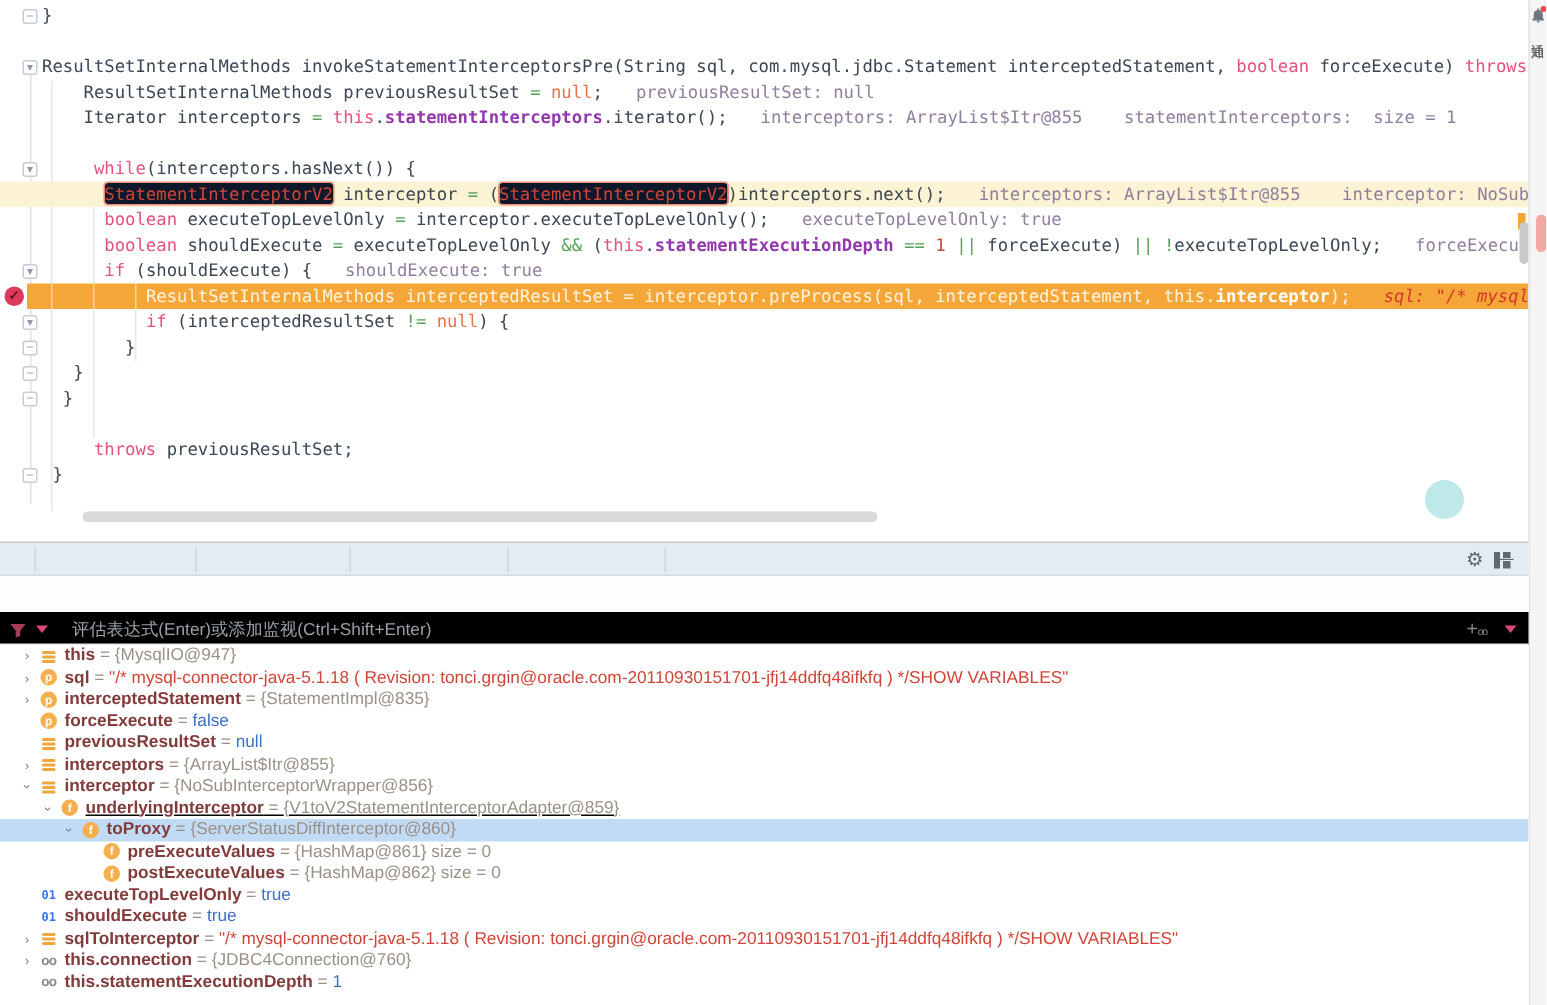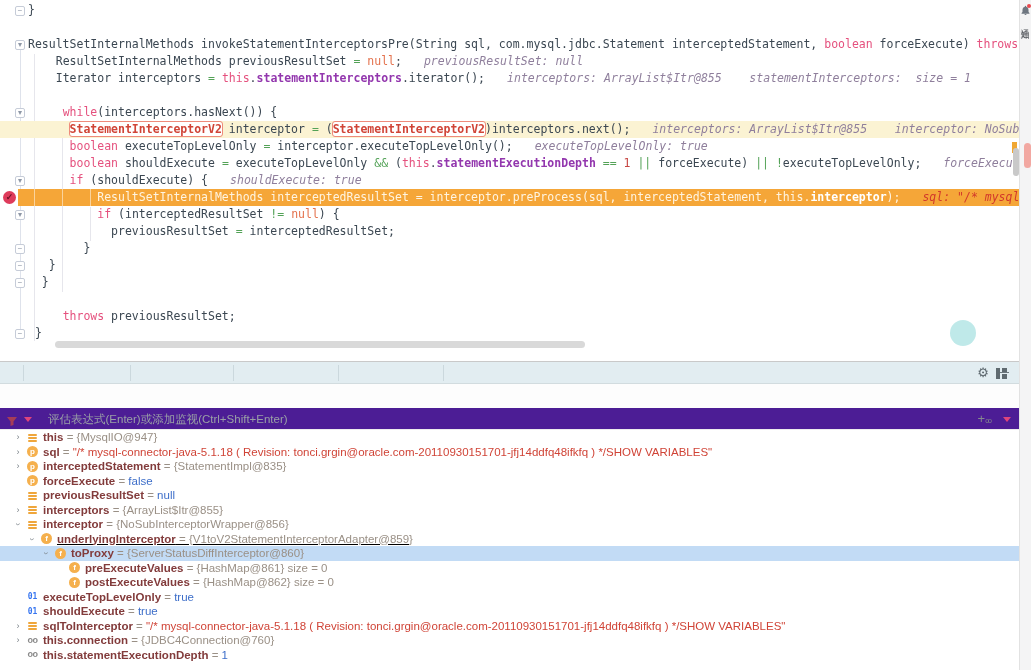--- a/index.html
+++ b/index.html
@@ -11,23 +11,23 @@
   #editor { position:absolute; left:0; top:0; width:1019px; height:361px; background:#fff; overflow:hidden; }
   .guide { position:absolute; width:1px; background:#E6E6EC; }
   #gutter-guide { position:absolute; left:20px; top:40px; height:296px; width:1px; background:#DEE2EB; }
   .row { position:relative; height:17px; width:1019px; white-space:pre; }
   .row.caret { background:#FBF3D3; }
   .row.exec  { background:linear-gradient(90deg, rgba(0,0,0,0) 0 18px, #F5A638 18px); }
   .code { position:absolute; left:28px; top:0; height:17px; line-height:17px;
           font-family:"DejaVu Sans Mono", monospace; font-size:11.5px; color:#3B4752; }
   .d{color:#3B4752} .k{color:#E5517E} .f{color:#9337AE;font-weight:bold} .o{color:#53A257}
   .n{color:#C74642} .u{color:#E4724D}
-  .x{color:#D04437; background:#ffffff; outline:1px solid #EE8B7B; border-radius:2px;font-weight:bold;}
+  .x{color:#D04437; background:#0f172a; outline:1px solid #EE8B7B; border-radius:2px;}
   .w{color:#FFF4E0} .wb{color:#FFFFFF;font-weight:bold}
-  .h{color:#8F7F9C; font-style:italic; margin-left:22px;text-align:center;}
+  .h{color:#8F7F9C; margin-left:22px;text-align:center;}
   .hr{color:#D2392B; font-style:italic; margin-left:22px;}
   .gmark { position:absolute; left:15px; width:10px; height:10px; top:4px;
            border:1px solid #C6CCD8; background:#fff; border-radius:2px;
            color:#8E97A6; font-size:8px; line-height:8px; text-align:center; }
   .bp { position:absolute; left:3px; top:2px; width:13px; height:13px; border-radius:50%;
         background:#DE3B5B; color:#6B1024; font-size:9px; line-height:13px; text-align:center; font-weight:bold;}
   .wguide { position:absolute; width:1px; top:189px; height:17px; background:rgba(255,255,255,.5); }
 
   
   #v-thumb { position:absolute; left:1013px; top:148px; width:6px; height:28px; background:#C9C9C9; border-radius:3px;}
@@ -46,21 +46,21 @@
   
   #debug { position:absolute; left:0; top:361px; width:1019px; height:309px; background:#fff; border-top:1px solid #C9C9C9;}
   #dbg-header { position:absolute; left:0; top:0; width:1019px; height:22px; background:#E2EDF1; border-bottom:1px solid #D2DCDF;}
   .hdr-div { position:absolute; top:3px; height:16px; width:1px; background:#CBD8DD;}
   #gear { position:absolute; right:30px; top:3px; color:#5F6A70; font-size:13px; line-height:16px;}
   #minimize { position:absolute; right:10px; top:2px; color:#5F6A70; font-size:12px; line-height:16px;}
   #toolbar-row { position:absolute; left:0; top:22px; width:1019px; height:24px; background:#FDFDFD;}
   #layout-icon { position:absolute; right:12px; top:6px; width:11px; height:11px; }
   #layout-icon i { position:absolute; background:#5F6A70; }
 
-  #eval-row { position:absolute; left:0; top:46px; width:1019px; height:22px; background:#4c1d95; border-bottom:1px solid #ECECEC;}
+  #eval-row { position:absolute; left:0; top:46px; width:1019px; height:22px; background:#000000; border-bottom:1px solid #ECECEC;}
   #funnel { position:absolute; left:6px; top:5px; width:12px; height:12px;}
   .red-caret { width:0; height:0; border-left:4px solid transparent; border-right:4px solid transparent;
                border-top:5px solid #E0457B; position:absolute;}
   #eval-caret { left:24px; top:9px;}
   #eval-hint { position:absolute; left:48px; top:4px; font-size:11.5px; color:#9AA0A6;}
   #add-watch { position:absolute; right:28px; top:3px; color:#85898E; font-size:13px;}
   #add-watch small { font-size:7px; letter-spacing:-1px;}
   #watch-caret { right:8px; left:auto; top:9px;}
 
   #tree { position:absolute; left:0; top:68px; width:1019px; height:241px; background:#fff; overflow:hidden;}
@@ -94,21 +94,20 @@
         <div class="row"><span class="code">    <span class="d">ResultSetInternalMethods previousResultSet </span><span class="o">= </span><span class="u">null</span><span class="d">;</span><span class="h">previousResultSet: null</span></span></div>
         <div class="row"><span class="code">    <span class="d">Iterator interceptors </span><span class="o">= </span><span class="k">this</span><span class="d">.</span><span class="f">statementInterceptors</span><span class="d">.iterator();</span><span class="h">interceptors: ArrayList$Itr@855    statementInterceptors:  size = 1</span></span></div>
         <div class="row"><span class="code"></span></div>
         <div class="row"><div class="gmark">▾</div><span class="code">     <span class="k">while</span><span class="d">(interceptors.hasNext()) {</span></span></div>
         <div class="row caret"><span class="code">      <span class="x">StatementInterceptorV2</span><span class="d"> interceptor </span><span class="o">= </span><span class="d">(</span><span class="x">StatementInterceptorV2</span><span class="d">)interceptors.next();</span><span class="h">interceptors: ArrayList$Itr@855    interceptor: NoSubInter</span></span></div>
         <div class="row"><span class="code">      <span class="k">boolean</span><span class="d"> executeTopLevelOnly </span><span class="o">= </span><span class="d">interceptor.executeTopLevelOnly();</span><span class="h">executeTopLevelOnly: true</span></span></div>
         <div class="row"><span class="code">      <span class="k">boolean</span><span class="d"> shouldExecute </span><span class="o">= </span><span class="d">executeTopLevelOnly </span><span class="o">&amp;&amp; </span><span class="d">(</span><span class="k">this</span><span class="d">.</span><span class="f">statementExecutionDepth</span><span class="d"> </span><span class="o">== </span><span class="n">1</span><span class="d"> </span><span class="o">|| </span><span class="d">forceExecute) </span><span class="o">|| </span><span class="o">!</span><span class="d">executeTopLevelOnly;</span><span class="h">forceExecute: f</span></span></div>
         <div class="row"><div class="gmark">▾</div><span class="code">      <span class="k">if</span><span class="d"> (shouldExecute) {</span><span class="h">shouldExecute: true</span></span></div>
         <div class="row exec"><div class="bp">✓</div><span class="code">          <span class="w">ResultSetInternalMethods interceptedResultSet = interceptor.preProcess(sql, interceptedStatement, this.</span><span class="wb">interceptor</span><span class="w">);</span><span class="hr">sql: "/* mysql-conn</span></span></div>
         <div class="row"><div class="gmark">▾</div><span class="code">          <span class="k">if</span><span class="d"> (interceptedResultSet </span><span class="o">!= </span><span class="u">null</span><span class="d">) {</span></span></div>
-        <div class="row"><span class="code">            <span class="d">previousResultSet </span><span class="o">= </span><span class="d">interceptedResultSet;</span></span></div>
         <div class="row"><div class="gmark">−</div><span class="code">        <span class="d">}</span></span></div>
         <div class="row"><div class="gmark">−</div><span class="code">   <span class="d">}</span></span></div>
         <div class="row"><div class="gmark">−</div><span class="code">  <span class="d">}</span></span></div>
         <div class="row"><span class="code"></span></div>
         <div class="row"><span class="code">     <span class="k">throws</span><span class="d"> previousResultSet;</span></span></div>
         <div class="row"><div class="gmark">−</div><span class="code"> <span class="d">}</span></span></div>
       </div>
     <div class="wguide" style="left:34px;"></div>
     <div class="wguide" style="left:62px;"></div>
     <div class="wguide" style="left:90px;"></div>

